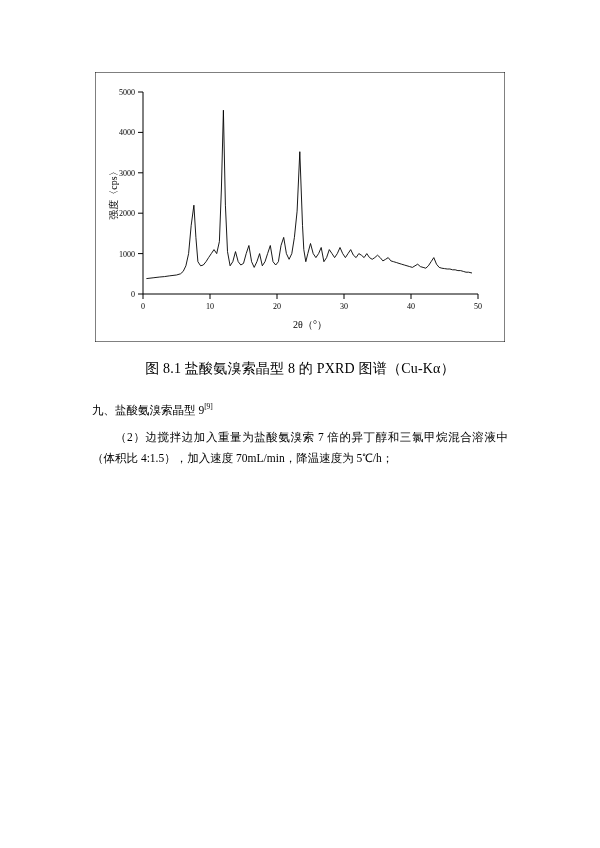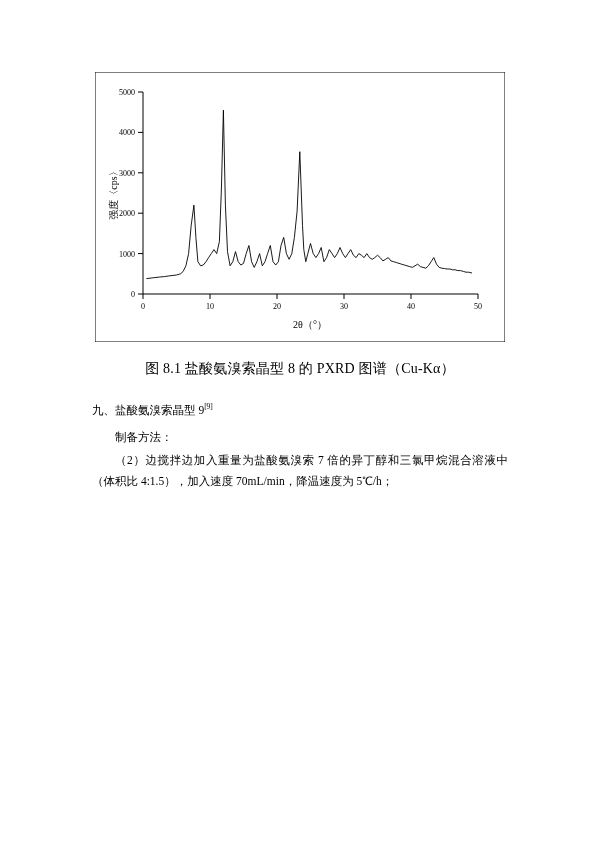--- a/index.html
+++ b/index.html
@@ -126,17 +126,16 @@
       <text x="215" y="256" font-family="Liberation Serif, serif" font-size="10" fill="#000" text-anchor="middle">2θ（°）</text>
 
       <polyline fill="none" stroke="#000000" stroke-width="0.9" points="51.4,206.6 58.1,205.8 64.8,205.0 69.4,204.6 74.8,203.8 81.5,203.0 85.5,201.8 88.2,199.4 90.9,193.8 93.6,181.6 96.2,153.3 98.9,133.2 100.9,165.4 102.9,189.7 105.6,193.8 108.3,193.0 111.0,189.7 113.6,185.6 116.3,181.6 119.0,177.6 121.7,181.6 124.4,169.5 126.4,117.0 128.4,38.2 130.4,133.2 132.5,179.6 135.1,193.8 137.8,189.7 140.5,179.6 143.2,189.7 145.8,193.0 148.5,191.4 151.2,181.6 153.9,173.5 156.6,189.7 159.2,195.4 161.9,189.7 164.6,181.6 167.3,193.8 170.0,189.7 172.6,181.6 175.3,173.5 178.0,189.7 180.7,193.0 183.4,189.7 186.0,173.5 188.7,165.4 191.4,181.6 194.1,187.3 196.8,181.6 199.4,165.4 202.1,139.2 204.8,79.7 207.5,153.3 208.8,177.6 210.8,189.7 212.8,181.6 215.5,171.5 218.2,181.6 220.9,185.6 223.6,181.6 226.2,175.5 228.9,189.7 231.6,185.6 234.3,177.6 237.0,181.6 239.6,185.6 242.3,181.6 245.0,175.5 247.7,181.6 250.4,185.6 253.0,181.6 255.7,177.6 258.4,183.2 261.1,185.6 263.8,181.6 266.4,183.2 269.1,185.6 271.8,181.6 274.5,185.6 277.2,187.3 279.8,185.6 282.5,183.2 285.2,185.6 287.9,188.9 290.6,187.3 293.2,185.6 295.9,188.9 298.6,189.7 301.3,190.5 304.0,191.4 306.6,192.2 309.3,193.0 312.0,193.8 314.7,194.6 317.4,195.4 320.0,193.8 322.7,192.2 325.4,194.6 328.1,195.4 330.8,196.2 333.4,193.8 336.1,189.7 338.8,185.6 341.5,192.2 344.2,195.4 346.8,196.2 349.5,196.6 352.2,197.0 354.9,197.0 357.6,197.8 360.2,197.8 362.9,198.6 365.6,198.6 368.3,199.4 371.0,200.2 373.6,200.2 377.0,201.0"></polyline>
     </svg>
 
     <div class="figure-caption">图 8.1  盐酸氨溴索晶型 8 的 PXRD 图谱（Cu-Kα）</div>
   </div>
 
   <div class="content">
     <p class="heading"><span>九、盐酸氨溴索晶型 9</span><sup>[9]</sup></p>
-    <p class="indent1">制备方法：</p>
     <p class="indent2">（2）边搅拌边加入重量为盐酸氨溴索 7 倍的异丁醇和三氯甲烷混合溶液中（体积比 4:1.5），加入速度 70mL/min，降温速度为 5℃/h；</p>
   </div>
 
 </div>
 
 </body></html>

